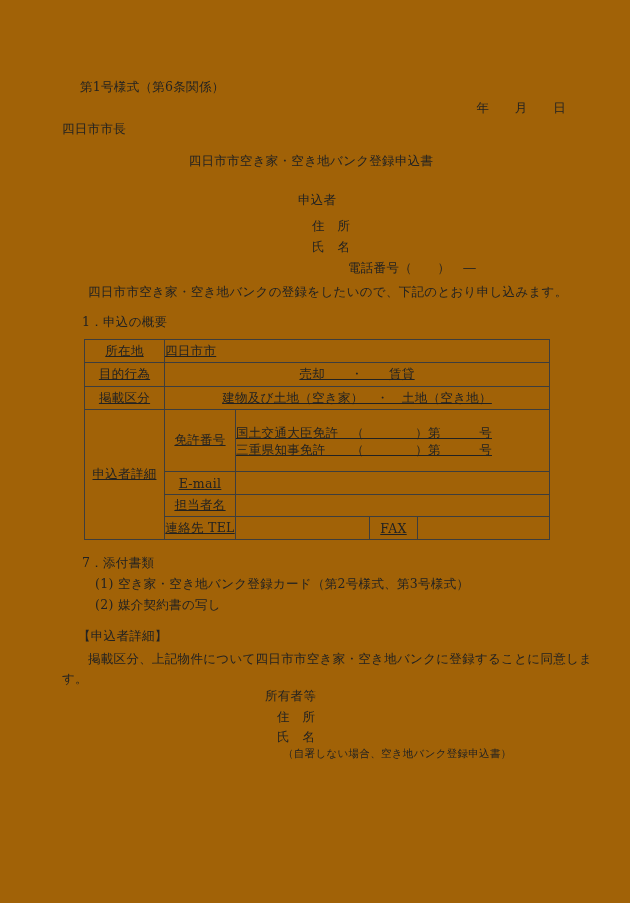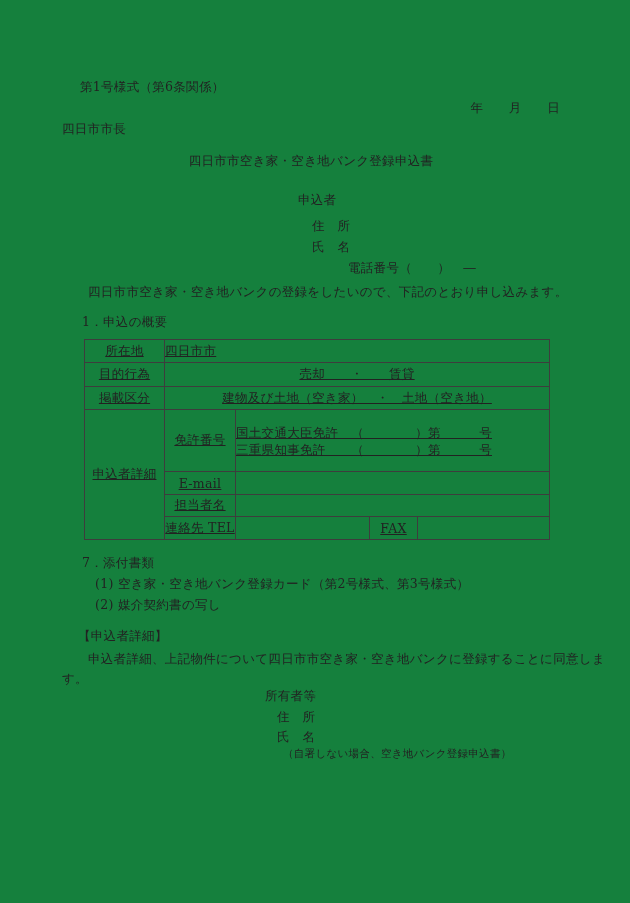--- a/index.html
+++ b/index.html
@@ -1,27 +1,27 @@
 <!DOCTYPE html>
 <html><head>
 <meta charset="utf-8">
 <style>
   html,body { margin:0; padding:0; background:#ffffff; }
   .page {
     position:relative;
     width:630px; height:903px;
-    background:#15803d;
+    background:#a16207;
     font-family:"DejaVu Serif","Liberation Serif",serif;
     color:#222222;
     font-size:12.5px;
     overflow:hidden;
   }
   .abs { position:absolute; white-space:pre; line-height:1.25; letter-spacing:0.3px; }
   .title-line { left:62px; right:70px; text-align:center; }
-  .date-line  { left:62px; right:70px; text-align:right; }
+  .date-line  { left:62px; right:64px; text-align:right; }
   .small-note { font-size:10.5px; }
 
   table.overview {
     position:absolute; left:84px; top:339px;
     width:465px;
     border-collapse:collapse; table-layout:fixed;
   }
   table.overview td {
     border:1px solid #3d3d3d;
     padding:0;
@@ -101,21 +101,21 @@
       <td></td>
     </tr>
   </tbody>
     </table>
 
   <div class="abs" style="left:82px; top:555px;">7．添付書類</div>
   <div class="abs" style="left:95px; top:576px;">(1) 空き家・空き地バンク登録カード（第2号様式、第3号様式）</div>
   <div class="abs" style="left:95px; top:597px;">(2) 媒介契約書の写し</div>
 
   <div class="abs" style="left:78px; top:628px;">【申込者詳細】</div>
-  <div class="abs" style="left:88px; top:651px;">申込者詳細、上記物件について四日市市空き家・空き地バンクに登録することに同意しま</div>
+  <div class="abs" style="left:88px; top:651px;">掲載区分、上記物件について四日市市空き家・空き地バンクに登録することに同意しま</div>
   <div class="abs" style="left:62px; top:671px;">す。</div>
 
   <div class="abs" style="left:265px; top:688px;">所有者等</div>
   <div class="abs" style="left:277px; top:709px;">住　所</div>
   <div class="abs" style="left:277px; top:729px;">氏　名</div>
   <div class="abs small-note" style="left:283px; top:747px;">（自署しない場合、空き地バンク登録申込書）</div>
 
 </div>
 
 </body></html>

